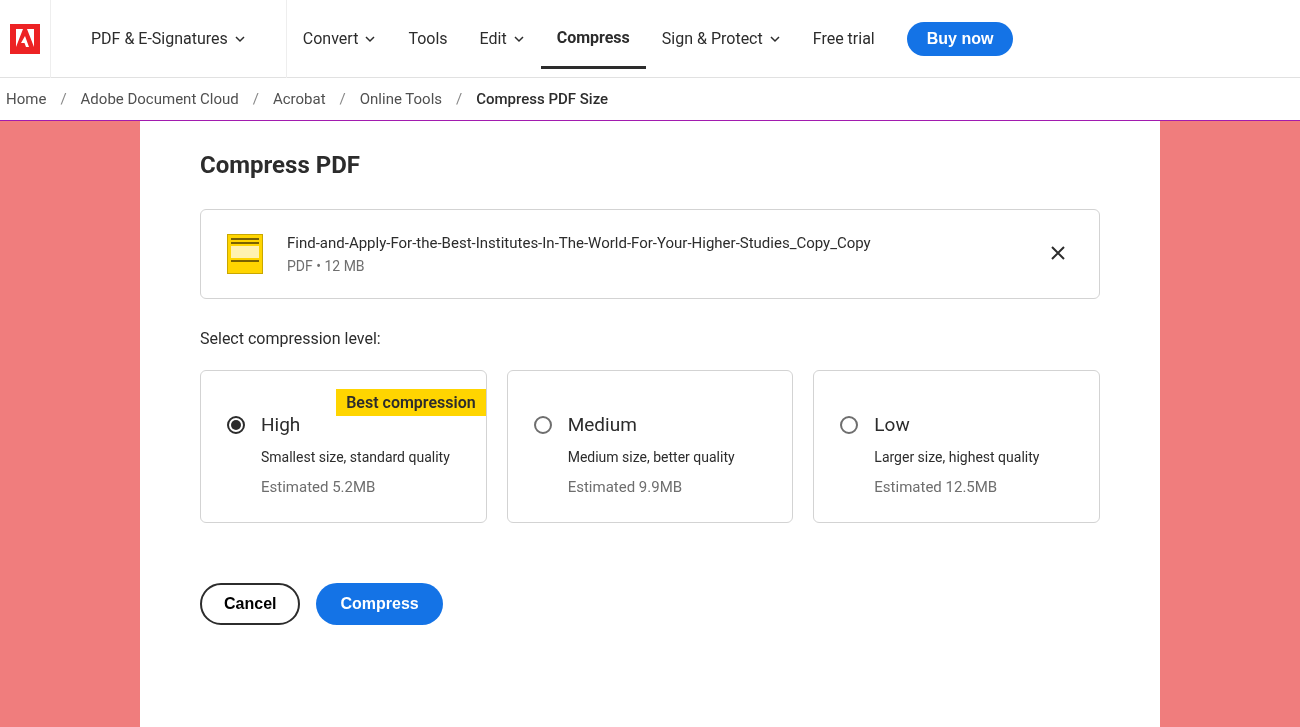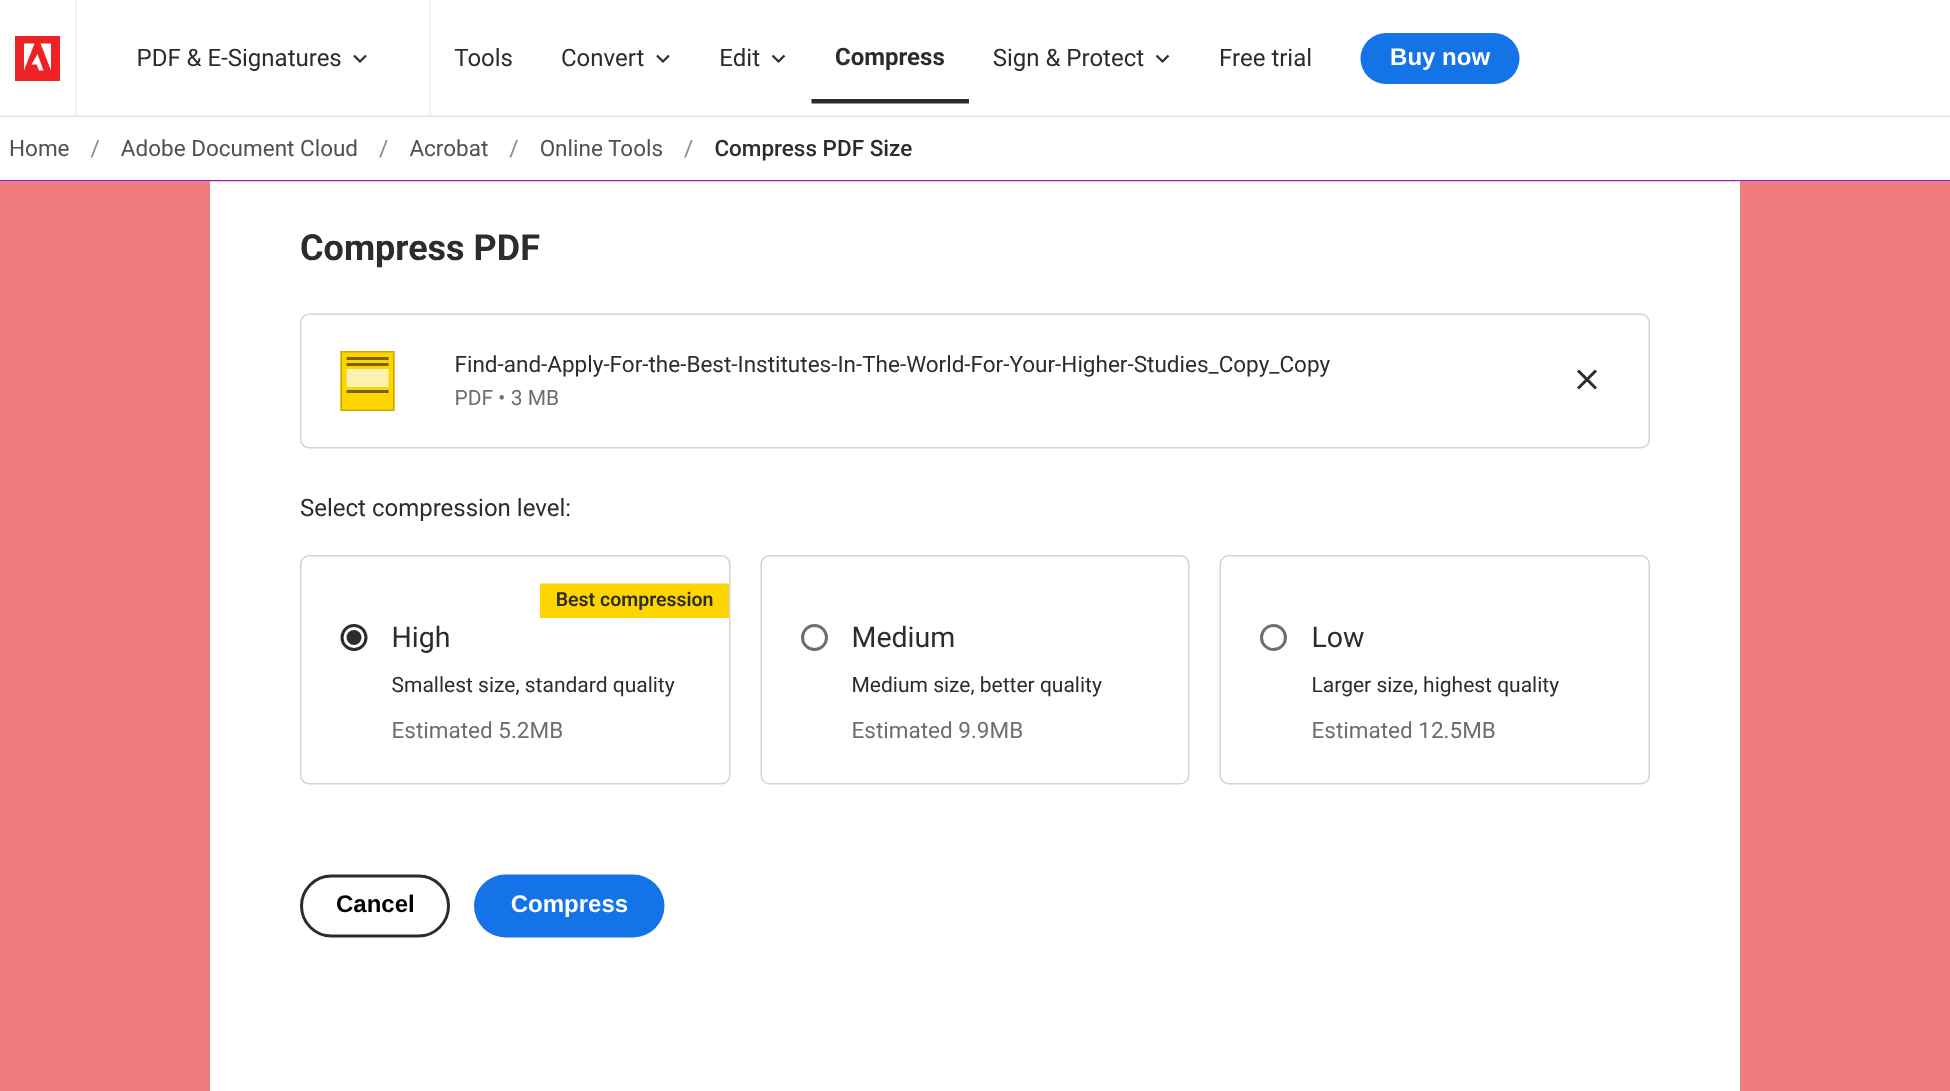--- a/index.html
+++ b/index.html
@@ -12,33 +12,33 @@
 .nav-item.active { font-weight: 700; border-bottom: 3px solid #2c2c2c; }
 .chevron { width: 12px; height: 12px; }
 .buy-btn { background: #1473e6; color: #fff; border: none; border-radius: 18px; padding: 8px 20px; font-size: 16px; font-weight: 600; cursor: pointer; margin-left: 16px; }
 .breadcrumb { display: flex; align-items: center; gap: 14px; padding: 12px 6px; font-size: 15px; color: #505050; border-bottom: 1px solid #a21caf; }
 .breadcrumb .sep { color: #888; }
 .breadcrumb .current { color: #2c2c2c; font-weight: 500; }
 .breadcrumb .crumb { cursor: pointer; }
 .page-wrap { background: #f07d7d; display: flex; justify-content: center; min-height: calc(727px - 78px - 42px); }
 .page-inner { background: #fff; width: 1020px; padding: 30px 60px 30px 60px; }
 .page-title { font-size: 24px; font-weight: 700; margin-bottom: 30px; }
-.file-card { border: 1px solid #d3d3d3; border-radius: 6px; padding: 24px 26px; display: flex; align-items: center; gap: 40px; margin-bottom: 30px; }
+.file-card { border: 1px solid #d3d3d3; border-radius: 6px; padding: 24px 26px; display: flex; align-items: center; gap: 24px; margin-bottom: 30px; }
 .file-thumb { width: 36px; height: 40px; background: #ffd500; border: 1px solid #c9a700; display: flex; flex-direction: column; padding: 3px; gap: 2px; }
 .file-thumb .line { height: 2px; background: #7a6200; }
 .file-thumb .block { height: 12px; background: #fff2b0; }
 .file-info { flex: 1; }
 .file-name { font-size: 15px; color: #2c2c2c; margin-bottom: 6px; }
 .file-meta { font-size: 14px; color: #6e6e6e; }
 .close-btn { background: none; border: none; cursor: pointer; padding: 6px; }
 .close-btn svg { width: 18px; height: 18px; }
 .select-label { font-size: 16px; color: #2c2c2c; margin-bottom: 22px; }
 .options { display: flex; gap: 20px; margin-bottom: 60px; }
 .option-card { flex: 1; border: 1px solid #d3d3d3; border-radius: 6px; padding: 42px 26px 26px 26px; position: relative; cursor: pointer; display: flex; gap: 16px; }
-.badge { position: absolute; top: 18px; right: 0; background: #ffd500; color: #2c2c2c; font-size: 13px; font-weight: 600; padding: 4px 10px; }
+.badge { position: absolute; top: 18px; right: 0; background: #ffd500; color: #2c2c2c; font-size: 16px; font-weight: 600; padding: 4px 10px; }
 .radio { width: 18px; height: 18px; border: 2px solid #6e6e6e; border-radius: 50%; flex-shrink: 0; margin-top: 3px; position: relative; }
 .radio.selected { border-color: #2c2c2c; }
 .radio.selected::after { content: ''; position: absolute; top: 2px; left: 2px; width: 10px; height: 10px; background: #2c2c2c; border-radius: 50%; }
 .option-body { flex: 1; }
 .option-title { font-size: 19px; font-weight: 400; margin-bottom: 12px; }
 .option-desc { font-size: 14px; color: #2c2c2c; margin-bottom: 10px; line-height: 1.4; }
 .option-est { font-size: 15px; color: #6e6e6e; }
 .actions { display: flex; gap: 16px; }
 .btn-cancel { background: #fff; border: 2px solid #2c2c2c; border-radius: 22px; padding: 10px 22px; font-size: 16px; font-weight: 600; cursor: pointer; }
 .btn-primary { background: #1473e6; color: #fff; border: none; border-radius: 22px; padding: 12px 24px; font-size: 16px; font-weight: 600; cursor: pointer; }
@@ -55,28 +55,28 @@
   </div>
   <div class="nav-group">
     <div class="nav-item">
       <span>PDF &amp; E-Signatures</span>
       <svg class="chevron" viewBox="0 0 12 12">
           <path d="M2 4 L6 8 L10 4" stroke="#2c2c2c" stroke-width="1.5" fill="none"></path>
         </svg>
     </div>
   </div>
   <div class="nav-item">
-      <span>Tools</span>
-    </div>
-  <div class="nav-item">
     <span>Convert</span>
     <svg class="chevron" viewBox="0 0 12 12">
         <path d="M2 4 L6 8 L10 4" stroke="#2c2c2c" stroke-width="1.5" fill="none"></path>
       </svg>
   </div>
+  <div class="nav-item">
+      <span>Tools</span>
+    </div>
   <div class="nav-item">
     <span>Edit</span>
     <svg class="chevron" viewBox="0 0 12 12">
         <path d="M2 4 L6 8 L10 4" stroke="#2c2c2c" stroke-width="1.5" fill="none"></path>
       </svg>
   </div>
   <div class="nav-item active">
       <span>Compress</span>
     </div>
   <div class="nav-item">
@@ -110,21 +110,21 @@
     <div class="file-card">
       <div class="file-thumb">
         <div class="line"></div>
           <div class="line"></div>
           <div class="block"></div>
           <div class="line"></div>
       </div>
       <div class="file-info">
         <div class="file-name">Find-and-Apply-For-the-Best-Institutes-In-The-World-For-Your-Higher-Studies_Copy_Copy</div>
         <div class="file-meta">
-          <span>PDF</span> • <span>3 MB</span>
+          <span>PDF</span> • <span>12 MB</span>
         </div>
       </div>
       <button class="close-btn">
         <svg viewBox="0 0 18 18">
             <path d="M3 3 L15 15 M15 3 L3 15" stroke="#2c2c2c" stroke-width="2"></path>
           </svg>
       </button>
     </div>
 
     <div class="select-label">Select compression level:</div>

